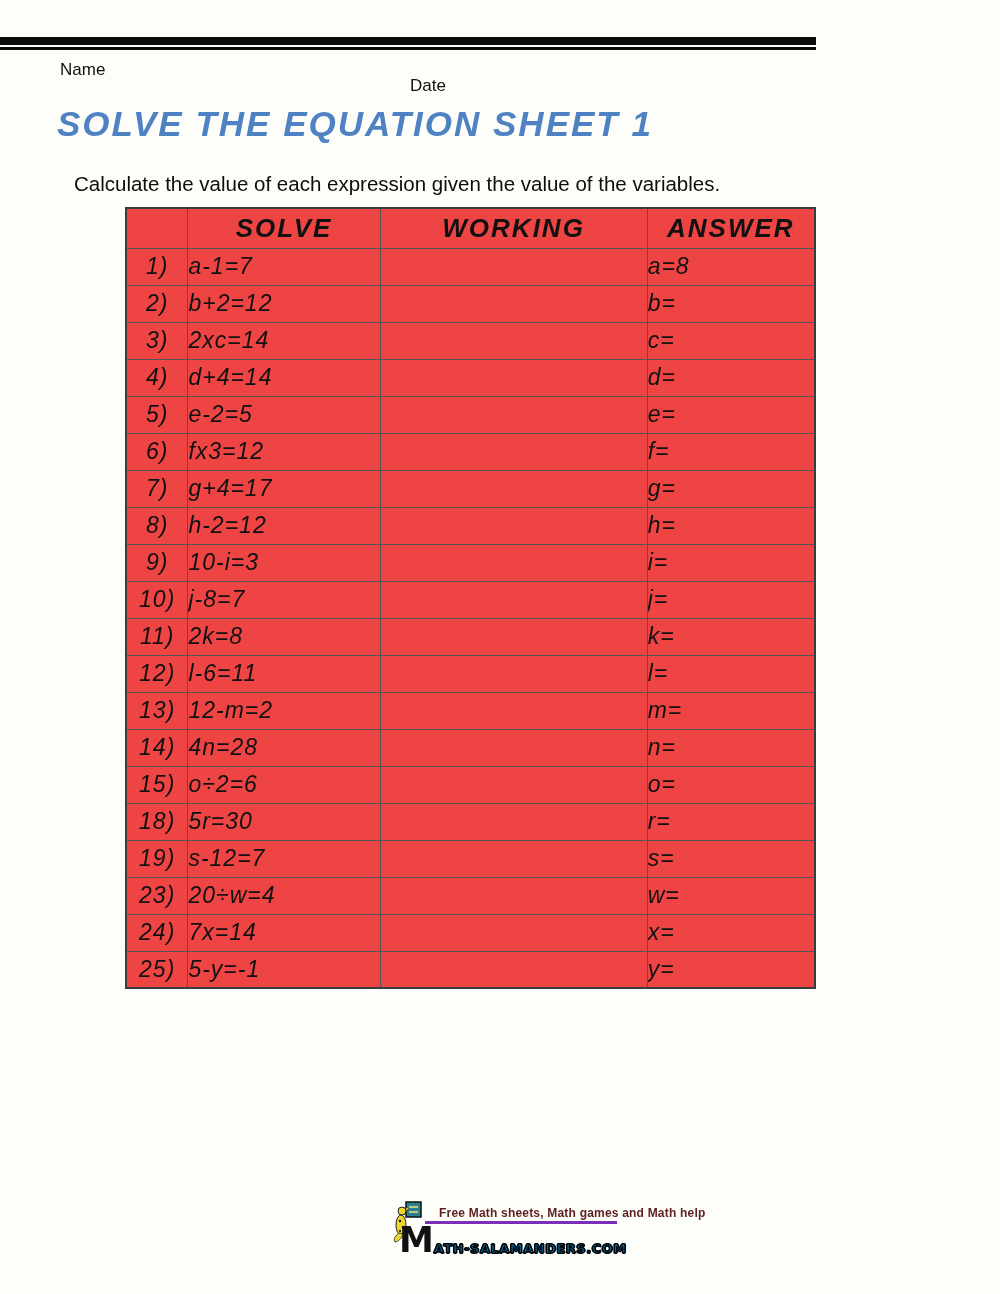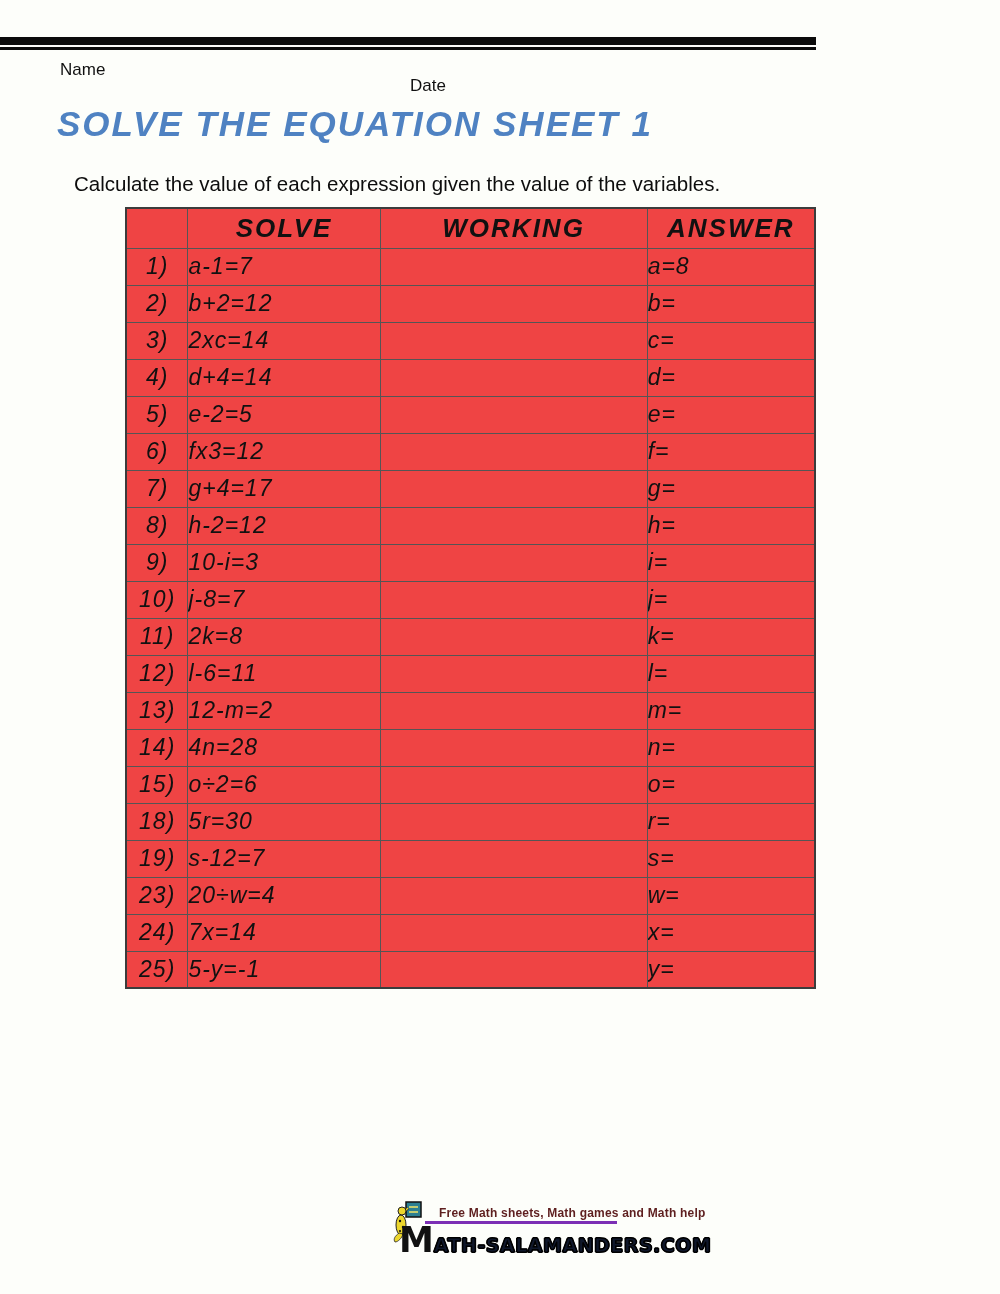--- a/index.html
+++ b/index.html
@@ -78,22 +78,22 @@
   }
   .footer-wordmark{
     position:absolute;left:399px;top:1222px;height:34px;
     display:flex;align-items:flex-end;white-space:nowrap;
   }
   .wordmark-m{
     font-size:35px;font-weight:900;line-height:0.88;color:#111;
     font-family:"DejaVu Sans",sans-serif;letter-spacing:0;
   }
   .wordmark-site{
-    font-size:19px;font-weight:800;line-height:1.05;
-    color:#0f172a;-webkit-text-stroke:1.2px #000;
+    font-size:13px;font-weight:800;line-height:1.05;
+    color:#0369a1;-webkit-text-stroke:1.2px #000;
     text-shadow:1px 0 0 #000,-1px 0 0 #000,0 1px 0 #000,0 -1px 0 #000;
     letter-spacing:0.5px;font-family:"DejaVu Sans",sans-serif;
   }
 </style>
 </head>
 <body>
 
 <div class="page">
 
   <div class="top-rule"></div>

